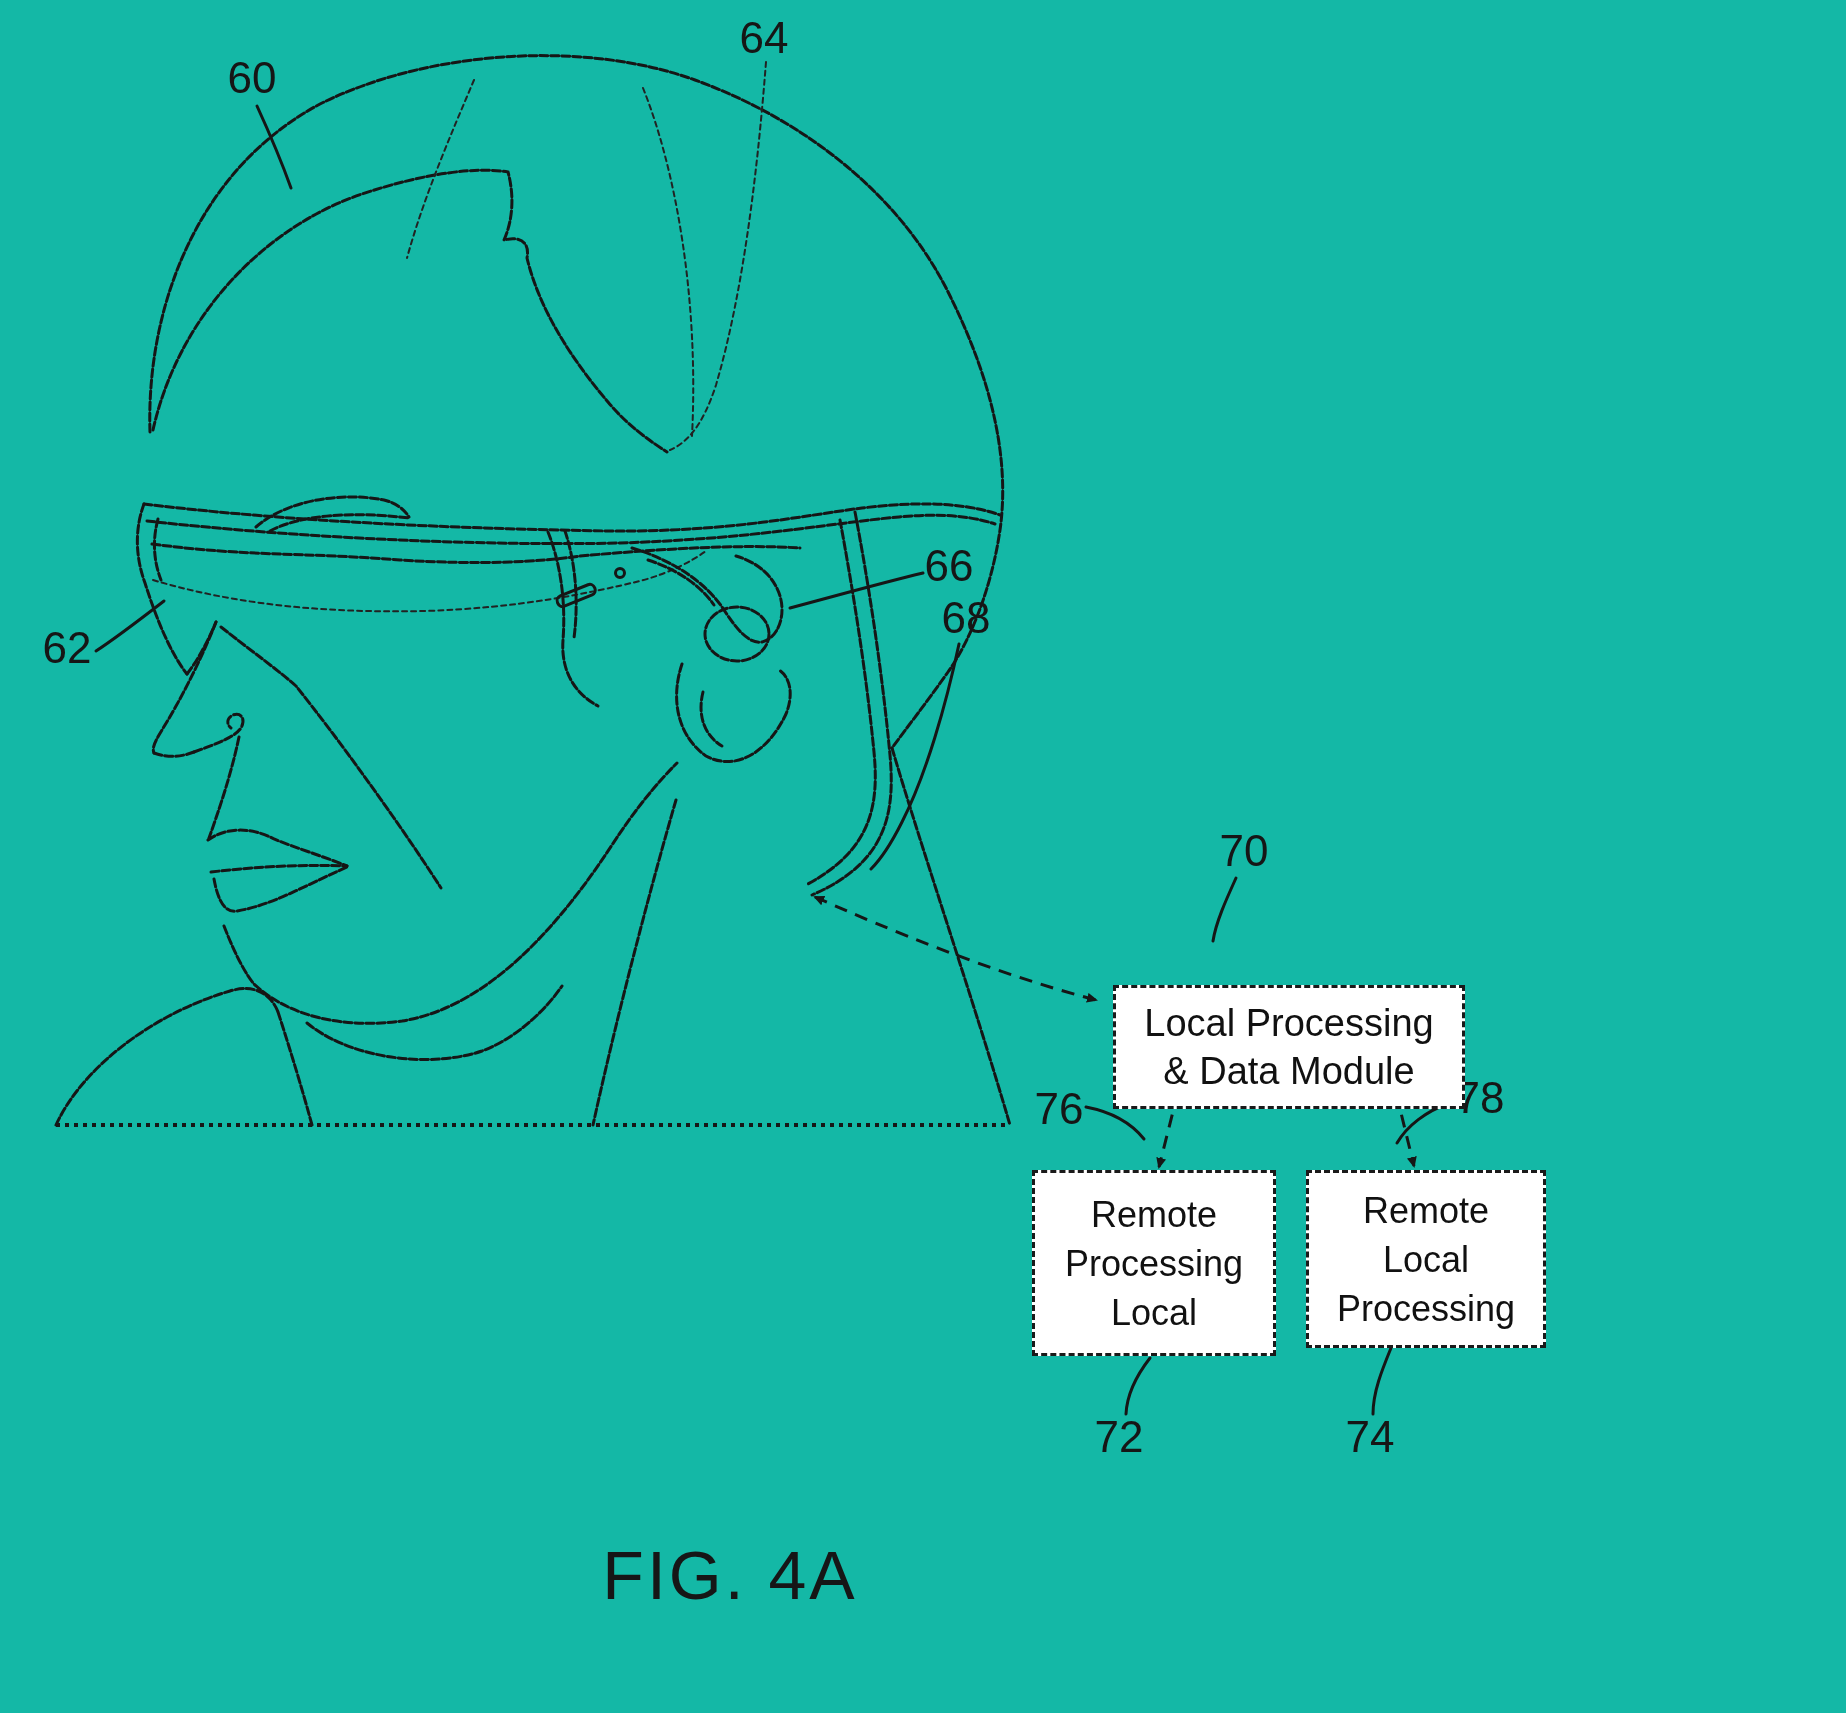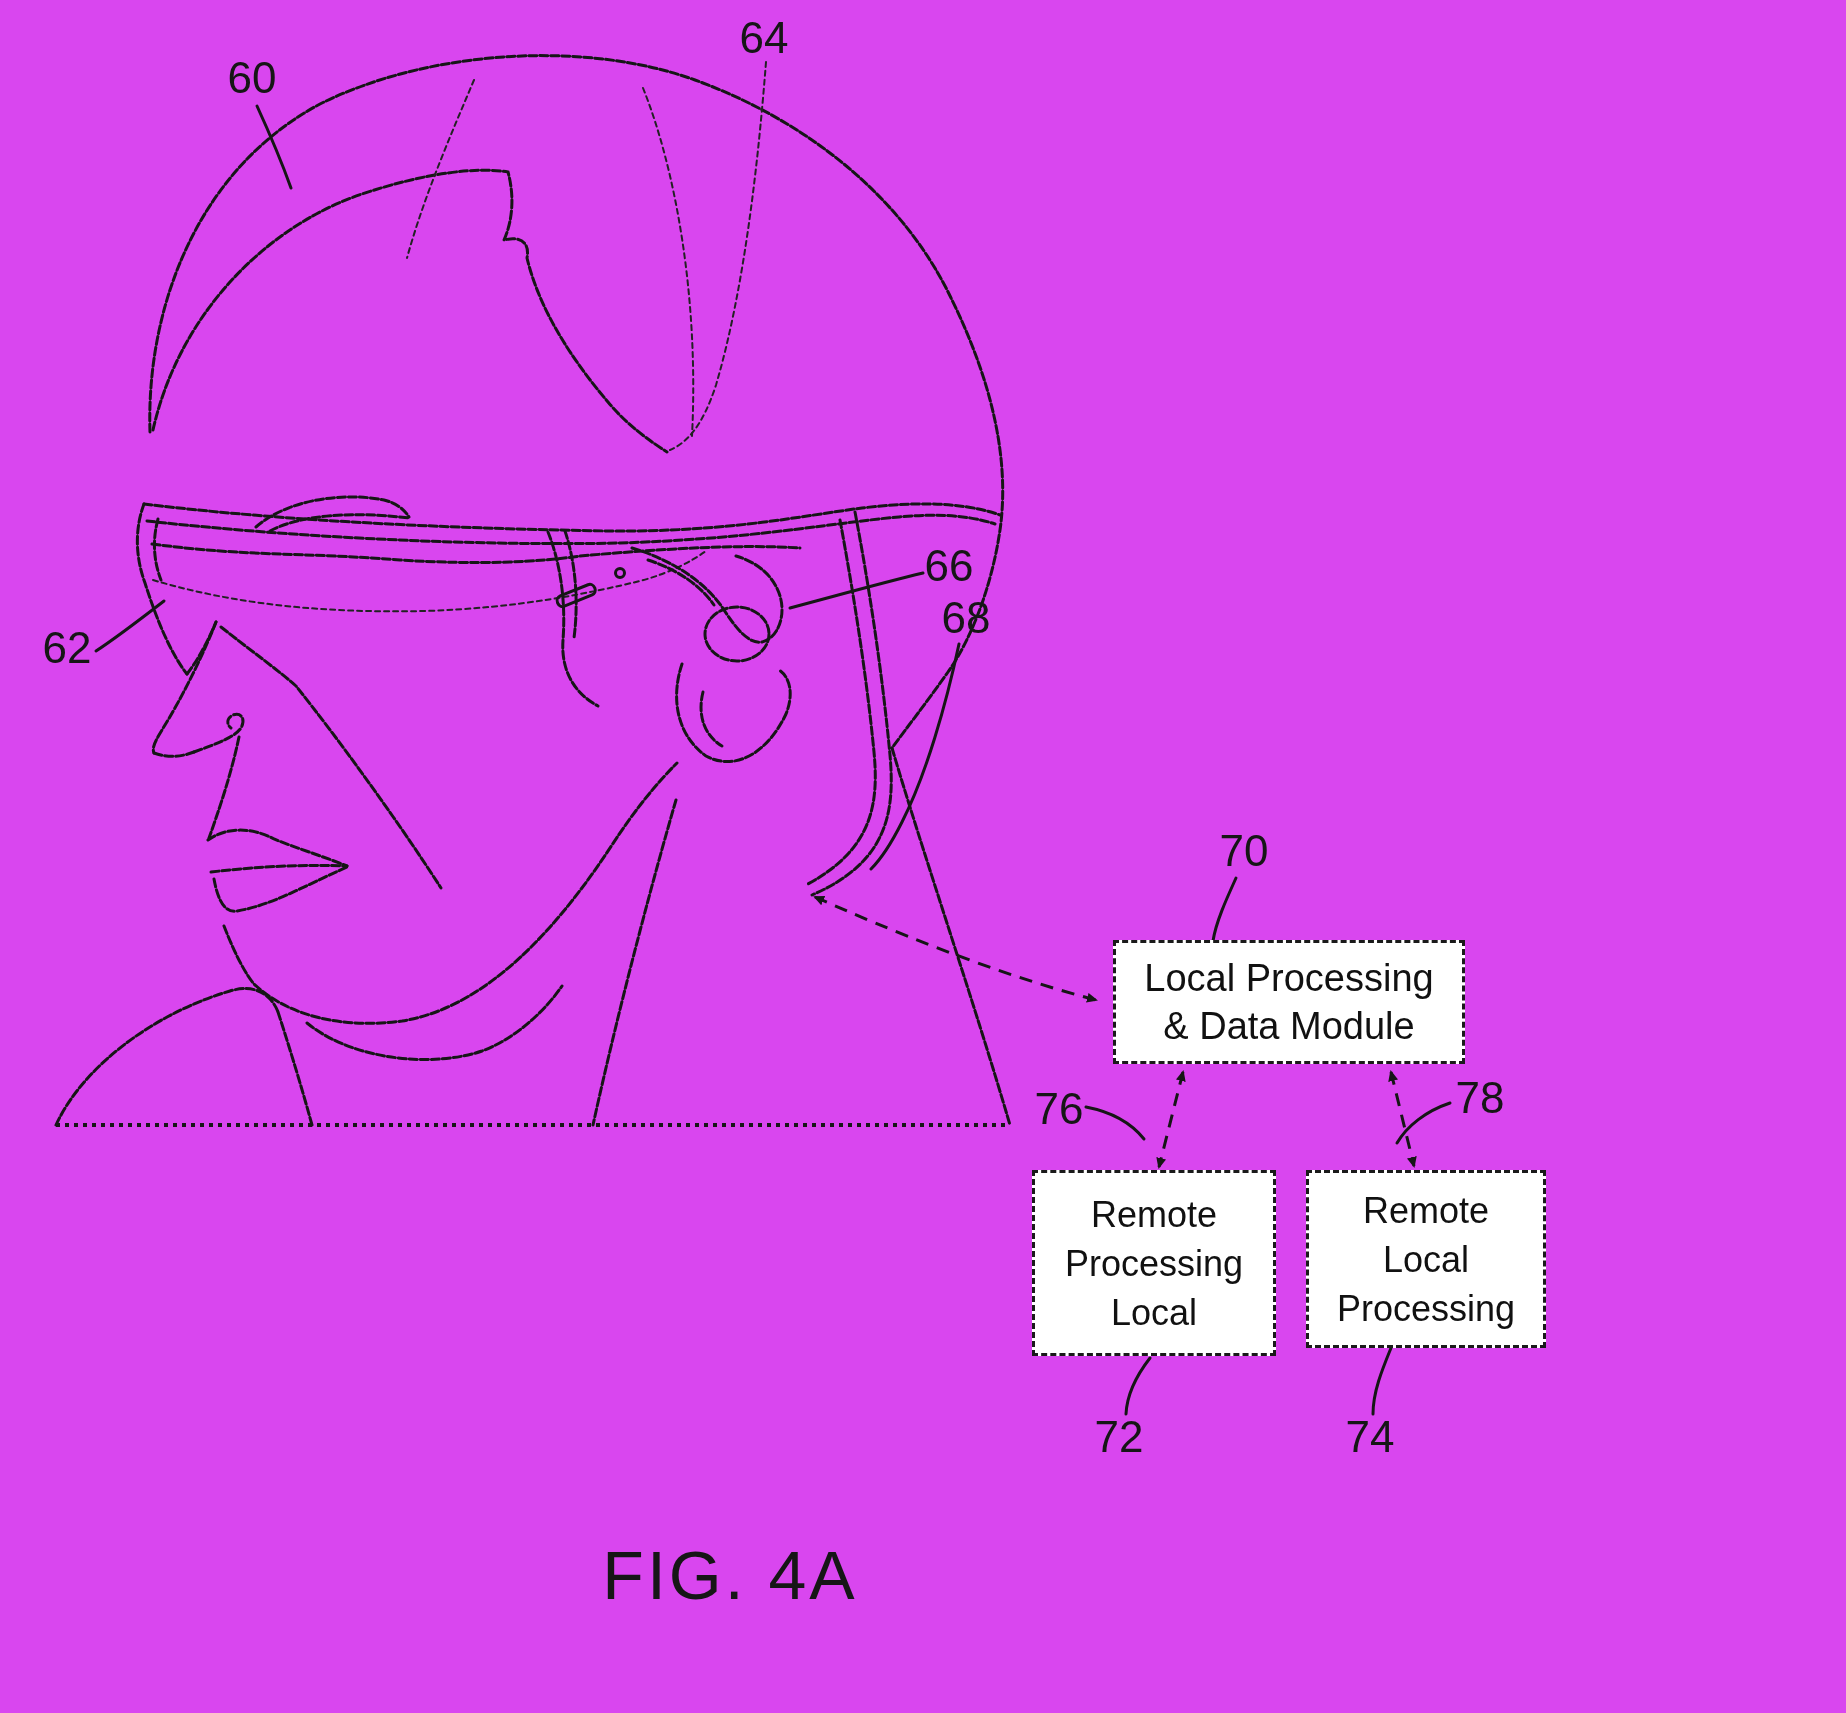--- a/index.html
+++ b/index.html
@@ -1,19 +1,19 @@
 <!DOCTYPE html>
 <html><head>
 <meta charset="utf-8">
 <style>
   html,body{margin:0;padding:0;background:#ffffff;}
   #page{
     position:relative;
     width:1846px;height:1713px;
-    background:#d946ef;
+    background:#14b8a6;
     font-family:"Liberation Sans", sans-serif;
     color:#111;
     overflow:hidden;
   }
   #art{position:absolute;left:0;top:0;}
   
   .s{fill:none;stroke:#161616;stroke-width:3;stroke-linecap:round;stroke-dasharray:8 3;}
   .f{fill:none;stroke:#222;stroke-width:2;stroke-linecap:round;stroke-dasharray:5 4;}
   .dash{fill:none;stroke:#161616;stroke-width:3;stroke-dasharray:13 9;}
   .ldr{fill:none;stroke:#161616;stroke-width:3;stroke-linecap:round;}
@@ -23,21 +23,21 @@
   }
   .pbox{
     position:absolute;
     border:3px dashed #1a1a1a;
     background:#ffffff;
     display:flex;flex-direction:column;justify-content:center;align-items:center;
     text-align:center;
     box-sizing:border-box;
   }
   .pbox .ln{white-space:nowrap;}
-  #box70{left:1113px;top:940px;width:352px;height:124px;font-size:38px;line-height:48px;}
+  #box70{left:1113px;top:985px;width:352px;height:124px;font-size:38px;line-height:48px;}
   #box72{left:1032px;top:1170px;width:244px;height:186px;font-size:36px;line-height:49px;}
   #box74{left:1306px;top:1170px;width:240px;height:178px;font-size:36px;line-height:49px;}
   #caption{
     position:absolute;left:480px;top:1528px;width:500px;
     text-align:center;
     font-size:68px;letter-spacing:3px;color:#161616;margin-top:8px;
   }
 </style>
 </head>
 <body>

